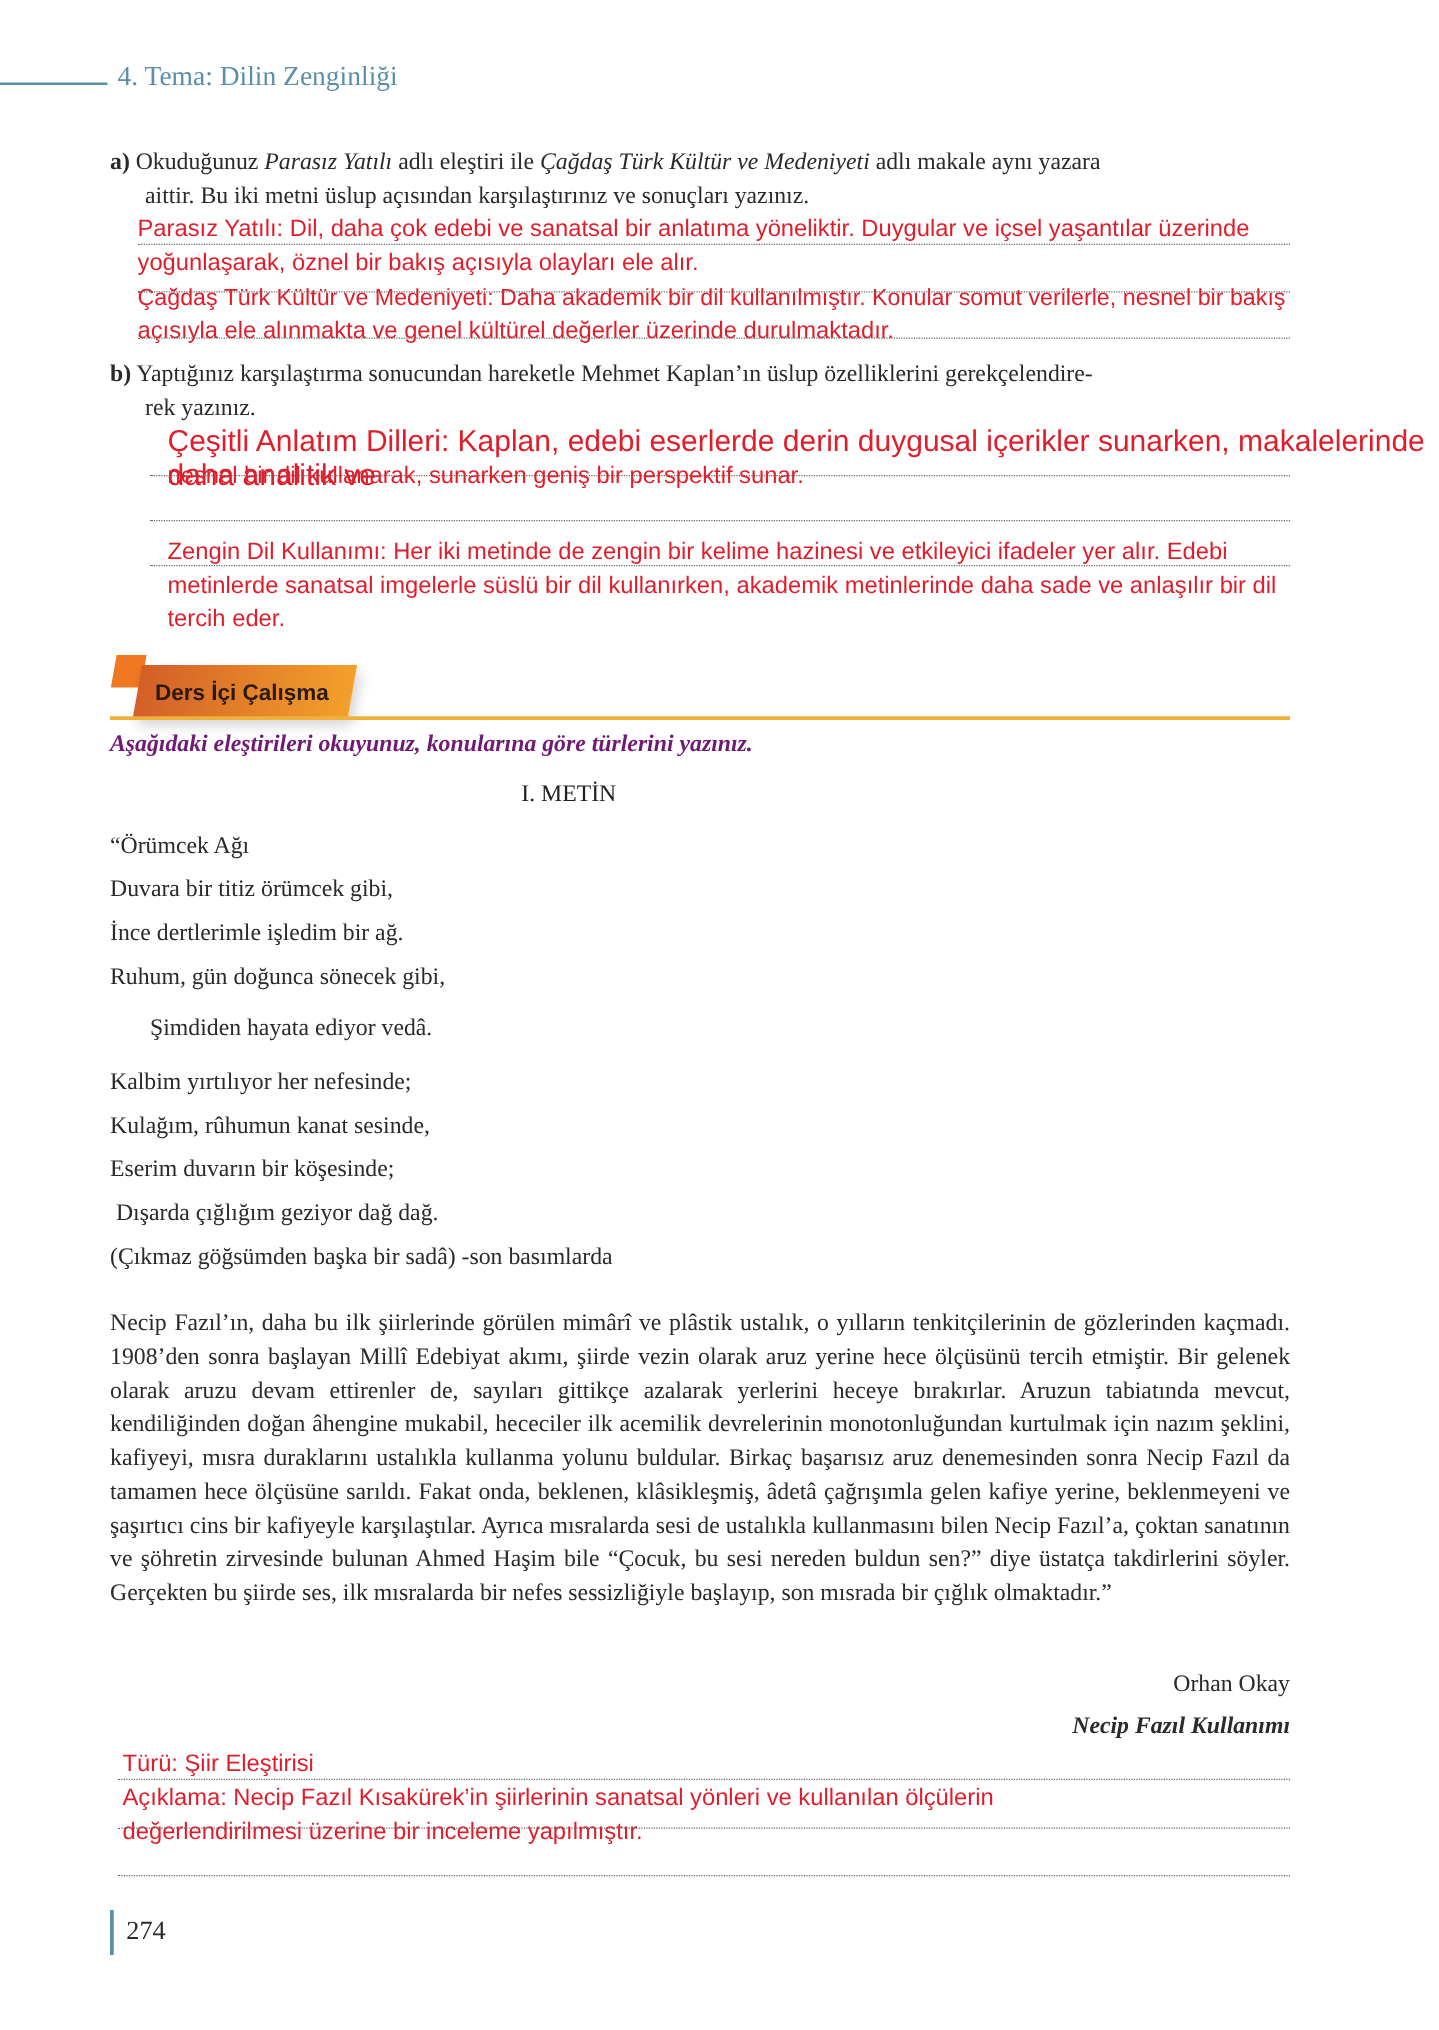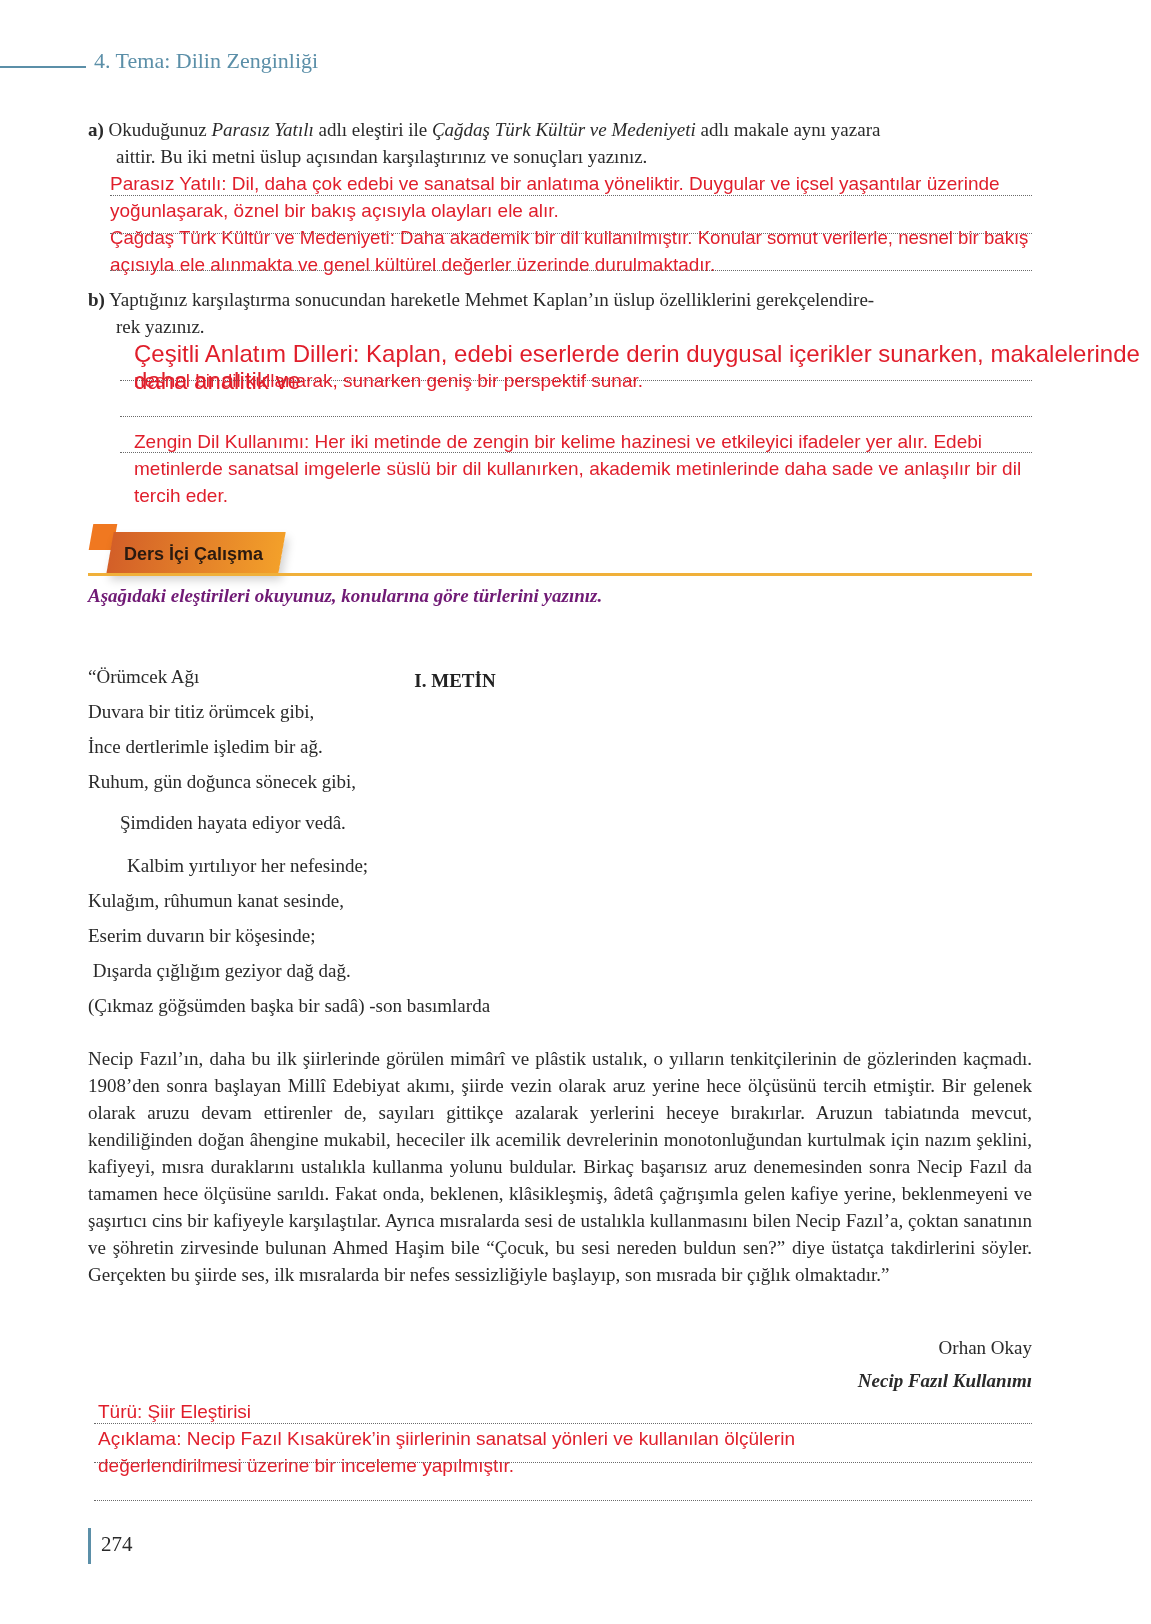--- a/index.html
+++ b/index.html
@@ -22,21 +22,21 @@
   .banner-sq { left: 91px; top: 524px; width: 24px; height: 26px; background: #f07820;
                transform: skewX(-10deg); }
   .banner { left: 110px; top: 532px; width: 172px; height: 42px;
             background: linear-gradient(90deg, #d35f28 0%, #f3a02a 100%);
             transform: skewX(-10deg); box-shadow: 4px 6px 10px rgba(0,0,0,0.18); }
   .banner-text { left: 124px; top: 544px; font-size: 18px; font-weight: bold; color: #2a1a10;
                  font-family: "Liberation Sans", "DejaVu Sans", sans-serif; }
   .banner-rule { left: 88px; top: 573px; width: 944px; height: 3px; background: #f0b03a; }
 
   .instr { left: 88px; top: 585px; font-size: 19px; font-style: italic; font-weight: bold; color: #701a75; }
-  .metin { left: 0; width: 910px; top: 625px; text-align: center; font-size: 19px; font-weight: bold; margin-top: 45px; }
+  .metin { left: 0; width: 910px; top: 625px; text-align: center; font-size: 19px; font-weight: normal; }
 
   .poem-line { left: 88px; font-size: 19px; color: #2a2a2a; }
   .para { left: 88px; top: 1045px; width: 944px; font-size: 19px; line-height: 27px;
           text-align: justify; color: #2a2a2a; }
   .sig { right: 119px; font-size: 19px; text-align: right; color: #2a2a2a; }
 
   .page-bar { left: 88px; top: 1528px; width: 3px; height: 36px; background: #5b8fa8; }
   .page-num { left: 101px; top: 1532px; font-size: 21px; color: #2a2a2a; }
 </style>
 </head>
@@ -80,21 +80,21 @@
 <div class="abs banner-rule"></div>
 
 <div class="abs instr serif">Aşağıdaki eleştirileri okuyunuz, konularına göre türlerini yazınız.</div>
 <div class="abs metin serif">I. METİN</div>
 
 <div class="abs poem-line serif" style="top:666px;">“Örümcek Ağı</div>
 <div class="abs poem-line serif" style="top:701px;">Duvara bir titiz örümcek gibi,</div>
 <div class="abs poem-line serif" style="top:736px;">İnce dertlerimle işledim bir ağ.</div>
 <div class="abs poem-line serif" style="top:771px;">Ruhum, gün doğunca sönecek gibi,</div>
 <div class="abs poem-line serif" style="top:812px;margin-left:32px;">Şimdiden hayata ediyor vedâ.</div>
-<div class="abs poem-line serif" style="top:855px;margin-left:39px;">Kalbim yırtılıyor her nefesinde;</div>
+<div class="abs poem-line serif" style="top:855px;">Kalbim yırtılıyor her nefesinde;</div>
 <div class="abs poem-line serif" style="top:890px;">Kulağım, rûhumun kanat sesinde,</div>
 <div class="abs poem-line serif" style="top:925px;">Eserim duvarın bir köşesinde;</div>
 <div class="abs poem-line serif" style="top:960px; white-space:pre;"> Dışarda çığlığım geziyor dağ dağ.</div>
 <div class="abs poem-line serif" style="top:995px;">(Çıkmaz göğsümden başka bir sadâ) -son basımlarda</div>
 
 <div class="abs para serif">Necip Fazıl’ın, daha bu ilk şiirlerinde görülen mimârî ve plâstik ustalık, o yılların tenkitçilerinin de gözlerinden kaçmadı. 1908’den sonra başlayan Millî Edebiyat akımı, şiirde vezin olarak aruz yerine hece ölçüsünü tercih etmiştir. Bir gelenek olarak aruzu devam ettirenler de, sayıları gittikçe azalarak yerlerini heceye bırakırlar. Aruzun tabiatında mevcut, kendiliğinden doğan âhengine mukabil, hececiler ilk acemilik devrelerinin monotonluğundan kurtulmak için nazım şeklini, kafiyeyi, mısra duraklarını ustalıkla kullanma yolunu buldular. Birkaç başarısız aruz denemesinden sonra Necip Fazıl da tamamen hece ölçüsüne sarıldı. Fakat onda, beklenen, klâsikleşmiş, âdetâ çağrışımla gelen kafiye yerine, beklenmeyeni ve şaşırtıcı cins bir kafiyeyle karşılaştılar. Ayrıca mısralarda sesi de ustalıkla kullanmasını bilen Necip Fazıl’a, çoktan sanatının ve şöhretin zirvesinde bulunan Ahmed Haşim bile “Çocuk, bu sesi nereden buldun sen?” diye üstatça takdirlerini söyler. Gerçekten bu şiirde ses, ilk mısralarda bir nefes sessizliğiyle başlayıp, son mısrada bir çığlık olmaktadır.”</div>
 
 <div class="abs sig serif" style="top:1337px;">Orhan Okay</div>
 <div class="abs sig serif" style="top:1370px; font-style:italic; font-weight:bold;">Necip Fazıl Kullanımı</div>
 

